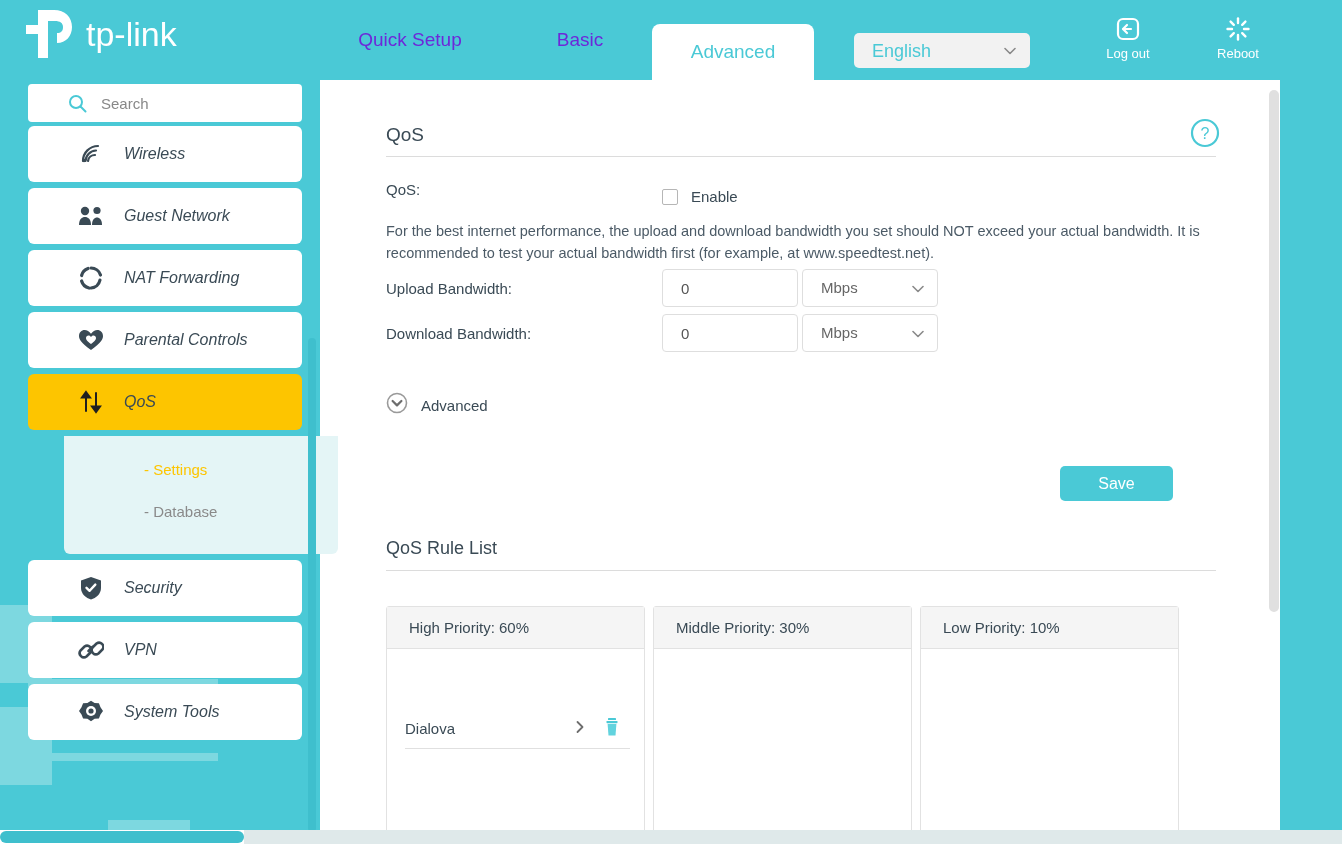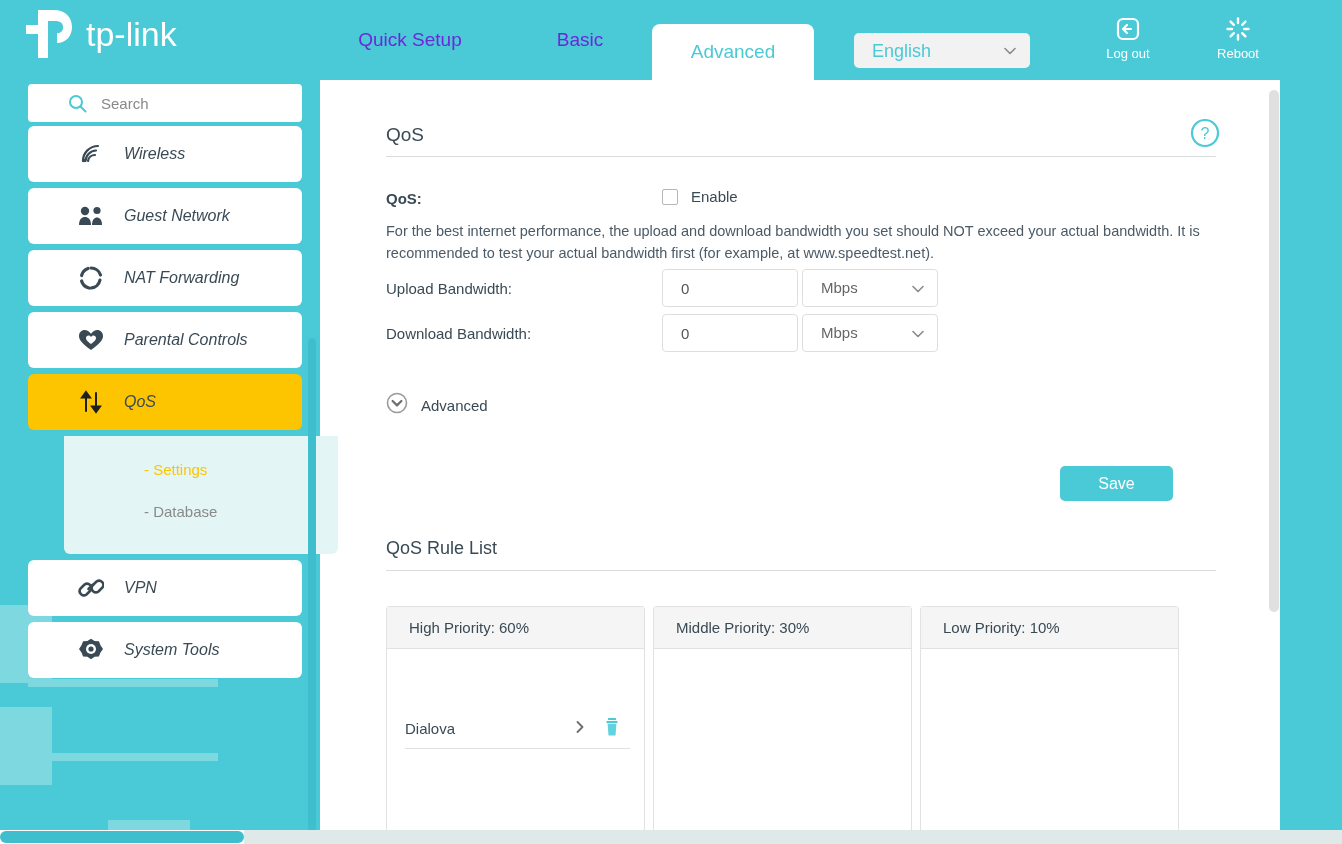--- a/index.html
+++ b/index.html
@@ -492,20 +492,29 @@
 
       <div class="submenu">
         <div class="submenu-item active">
           <span>- Settings</span>
         </div>
         <div class="submenu-item">
           <span>- Database</span>
         </div>
       </div>
 
+      <div class="menu-item">
+        <span class="menu-icon">
+          <svg width="22" height="24" viewBox="0 0 22 24">
+            <path d="M11 1 L21 4.5 V12 C21 18 16 22 11 23.5 C6 22 1 18 1 12 V4.5 Z" fill="#3a4a55"></path>
+            <path d="M6.5 11.8 L9.6 14.8 L15.3 8.6" stroke="#ffffff" stroke-width="2.4" fill="none" stroke-linecap="round" stroke-linejoin="round"></path>
+          </svg>
+        </span>
+        <span class="menu-label">Security</span>
+      </div>
 
       <div class="menu-item">
         <span class="menu-icon">
           <svg width="26" height="24" viewBox="0 0 26 24">
             <g fill="none" stroke="#3a4a55" stroke-width="2.6" stroke-linecap="round">
               <path d="M9.5 15.5 L5.5 19.5 A4.3 4.3 0 0 1 -0.5 13.5 L3.5 9.5 A4.3 4.3 0 0 1 9.5 15.5 Z" transform="translate(3,-1)"></path>
               <path d="M16.5 8.5 L20.5 4.5 A4.3 4.3 0 0 1 26.5 10.5 L22.5 14.5 A4.3 4.3 0 0 1 16.5 8.5 Z" transform="translate(-2,1)"></path>
               <line x1="10.5" y1="13" x2="14.5" y2="9"></line>
             </g>
           </svg>
@@ -536,21 +545,21 @@
       <span class="help-icon">
         <svg width="30" height="30" viewBox="0 0 30 30">
           <circle cx="15" cy="15" r="13" fill="none" stroke="#4ac9d6" stroke-width="2.2"></circle>
           <text x="15" y="21" text-anchor="middle" font-family="Liberation Sans, sans-serif" font-size="16" fill="#4ac9d6">?</text>
         </svg>
       </span>
 
       <div class="sec-title" style="top:44px;">QoS</div>
       <div class="sec-rule" style="top:76px;"></div>
 
-      <div class="row-label" style="top:110px;font-weight:bold;">QoS:</div>
+      <div class="row-label" style="top:101px;">QoS:</div>
       <div class="checkbox-wrap" style="top:108px;">
         <span class="checkbox"></span>
         <span class="checkbox-label">Enable</span>
       </div>
 
       <div class="desc">For the best internet performance, the upload and download bandwidth you set should NOT exceed your actual bandwidth. It is recommended to test your actual bandwidth first (for example, at www.speedtest.net).</div>
 
       <div class="row-label" style="top:200px;">Upload Bandwidth:</div>
       <input class="field-input" style="left: 342px; top: 189px;" type="text" value="0">
       <div class="unit-select" style="left:482px; top:189px;">

